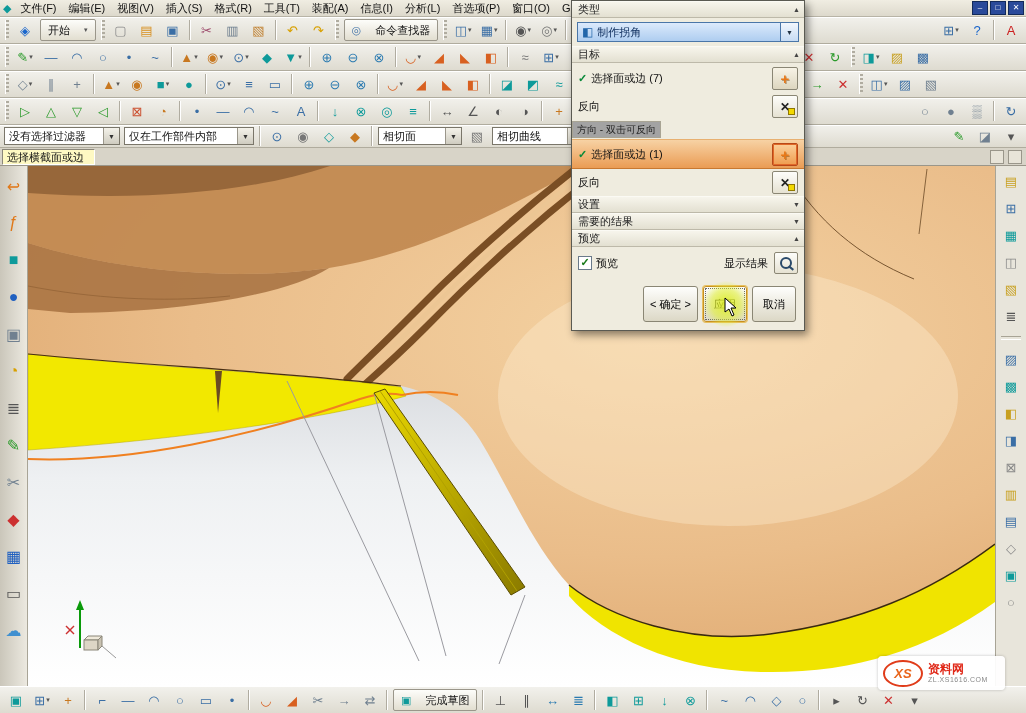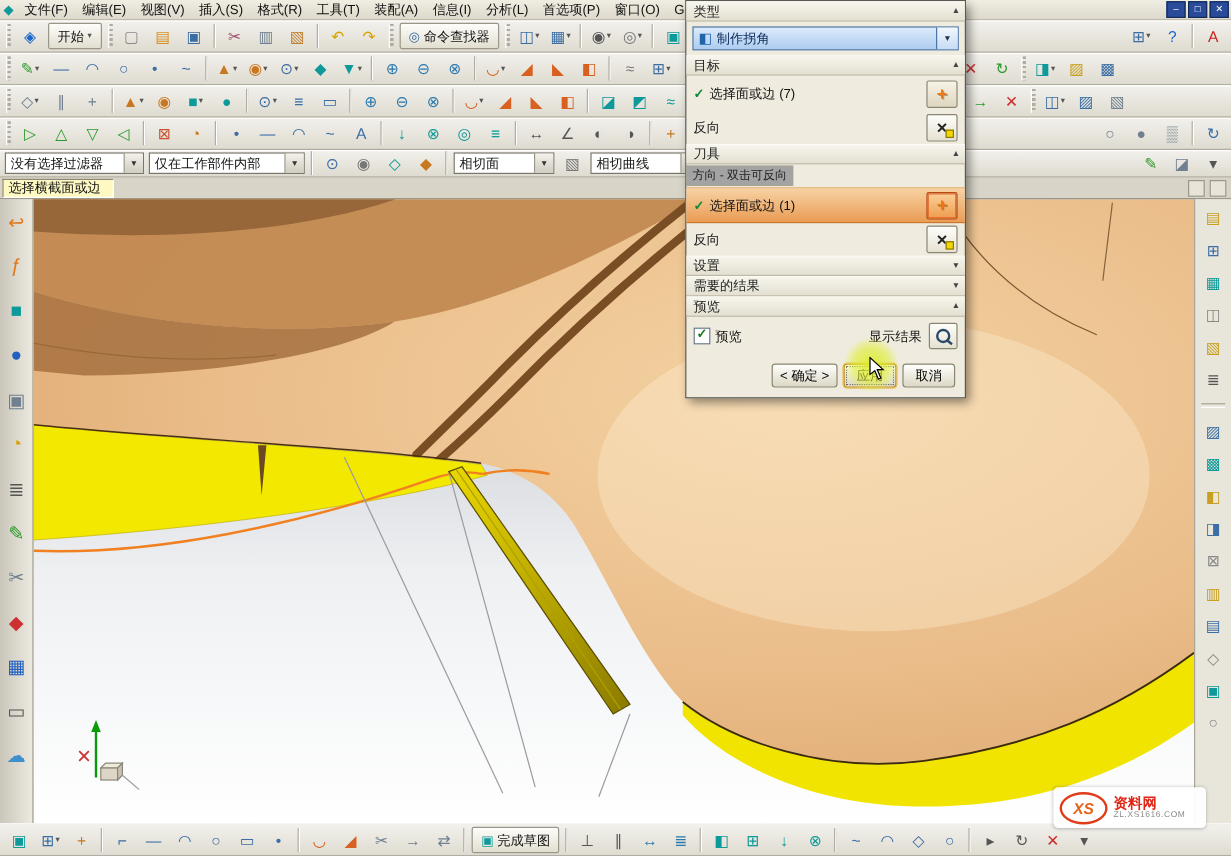--- a/index.html
+++ b/index.html
@@ -23,21 +23,21 @@
   #row1{top:17px}#row2{top:44px}#row3{top:71px}#row4{top:98px}
   #filterrow{top:125px;height:23px;}
   .tbi{min-width:20px;height:20px;display:inline-flex;align-items:center;justify-content:center;
        font-size:13px;border:1px solid transparent;border-radius:2px;margin:0 1px;padding:0 1px;flex:none;}
   .tbi .dd{font-size:7px;color:#555;margin-left:1px;}
   .tsep{width:1px;height:20px;background:#b0aca0;border-right:1px solid #fff;margin:0 3px;flex:none;}
   .thandle{width:3px;height:20px;margin:0 3px;flex:none;
            background:repeating-linear-gradient(180deg,#b0aca0 0 2px,transparent 2px 4px);border-left:1px solid #fff;}
   .tspace{flex:1;}
   .hdiv{width:20px;height:2px;border-top:1px solid #a8a496;border-bottom:1px solid #fff;margin:2px 0;flex:none;}
-  .tbtn{height:20px;display:inline-flex;align-items:center;gap:3px;padding:0 7px;
+  .tbtn{height:20px;display:inline-flex;align-items:center;gap:14px;padding:0 7px;
         background:linear-gradient(#fdfdfa,#e2ded0);border:1px solid #9a968a;border-radius:2px;margin:0 2px;flex:none;}
   .tbtn .dd{font-size:7px;color:#555;}
   .combo{height:18px;background:#fff;border:1px solid #7a766a;display:inline-flex;align-items:center;
          margin:0 2px;flex:none;box-sizing:border-box;}
   .combo .cl{padding:0 4px;flex:1;overflow:hidden;font-size:11px;}
   .combo .ca{width:15px;height:100%;background:linear-gradient(#f4f2ea,#cfccc0);border-left:1px solid #9a968a;
              font-size:7px;display:flex;align-items:center;justify-content:center;color:#333;flex:none;}
   
   .statusbar{position:absolute;left:0;top:148px;width:1026px;height:18px;box-sizing:border-box;
              background:#d8d4c8;border-bottom:1px solid #9a968a;display:flex;align-items:center;}
@@ -91,21 +91,21 @@
         padding:0 4px;height:15px;line-height:15px;color:#222;}
   .dprev{display:flex;align-items:center;padding:4px 6px;min-height:32px;box-sizing:border-box;}
   .cb{width:12px;height:12px;border:1px solid #6a7a8a;background:#fff;color:#1a7a1a;font-size:11px;
       line-height:11px;text-align:center;font-weight:bold;margin-right:4px;flex:none;}
   .dprev .show{margin-left:auto;margin-right:6px;}
   .magbtn{width:22px;height:20px;background:linear-gradient(#fdfdfa,#e6e2d2);border:1px solid #8a8674;
           border-radius:2px;display:flex;align-items:center;justify-content:center;}
   .mag{width:8px;height:8px;border:2px solid #2a4a6a;border-radius:50%;position:relative;}
   .mag::after{content:"";position:absolute;width:6px;height:2px;background:#2a4a6a;right:-4px;bottom:-2px;transform:rotate(38deg);}
   .dbtns{display:flex;justify-content:flex-end;gap:5px;padding:7px 8px 8px;}
-  .dbtn{min-width:44px;height:20px;background:linear-gradient(#fefefc,#dcd8c6);border:1px solid #8a8674;
+  .dbtn{min-width:44px;height:36px;background:linear-gradient(#fefefc,#dcd8c6);border:1px solid #8a8674;
         border-radius:3px;font-size:11px;font-family:inherit;display:flex;align-items:center;justify-content:center;padding:0 6px;}
   .dbtn.primary{border:1px solid #c89020;box-shadow:0 0 0 1px #e8c060;outline:1px dotted #666;outline-offset:-3px;}
   
   .glow{position:absolute;left:703px;top:281px;width:46px;height:46px;border-radius:50%;z-index:55;pointer-events:none;
         background:radial-gradient(circle,rgba(222,238,40,.95) 0%,rgba(222,238,40,.55) 45%,rgba(222,238,40,0) 72%);}
   .cursor{position:absolute;left:724px;top:297px;z-index:56;}
   .watermark{position:absolute;left:878px;top:656px;width:127px;height:34px;box-sizing:border-box;z-index:60;
              background:rgba(255,255,255,.93);border-radius:4px;display:flex;align-items:center;
              padding:2px 5px;box-shadow:0 0 3px rgba(0,0,0,.25);}
   .wm-logo{width:36px;height:23px;border:2px solid #e03c1a;border-radius:50%;color:#e8641a;font-weight:bold;
@@ -889,24 +889,20 @@
       <span class="pick">
         <span>+</span>
       </span>
     </div>
     <div class="drow rev">
       <span>反向</span>
       <span class="rbtn">
         <span>✕</span>
       </span>
     </div>
-    <div class="dh">
-      <span>刀具</span>
-      <span class="cr">▲</span>
-    </div>
     <div class="dcue-row">
       <span class="dcue">方向 - 双击可反向</span>
     </div>
     <div class="drow sel">
       <span class="chk">✓</span>
       <span>选择面或边 (1)</span>
       <span class="pick act">
         <span>+</span>
       </span>
     </div>

